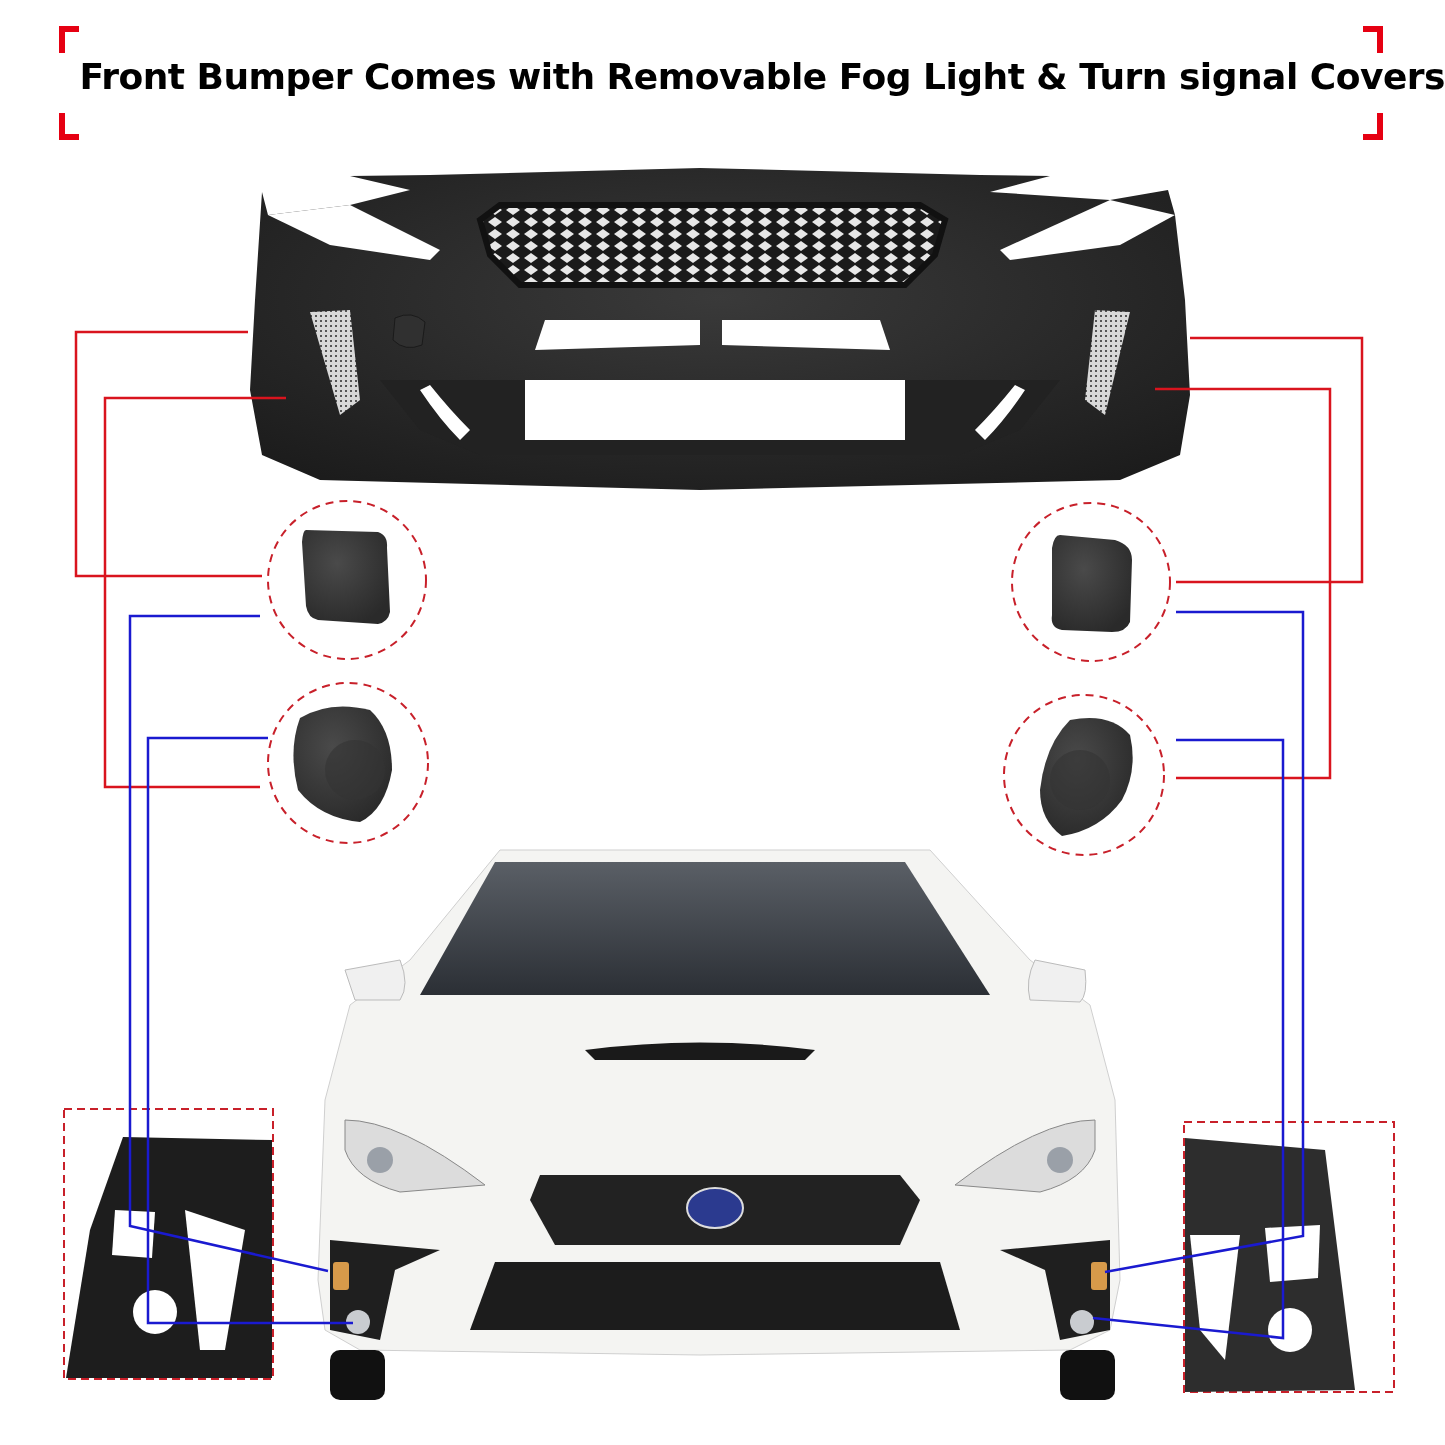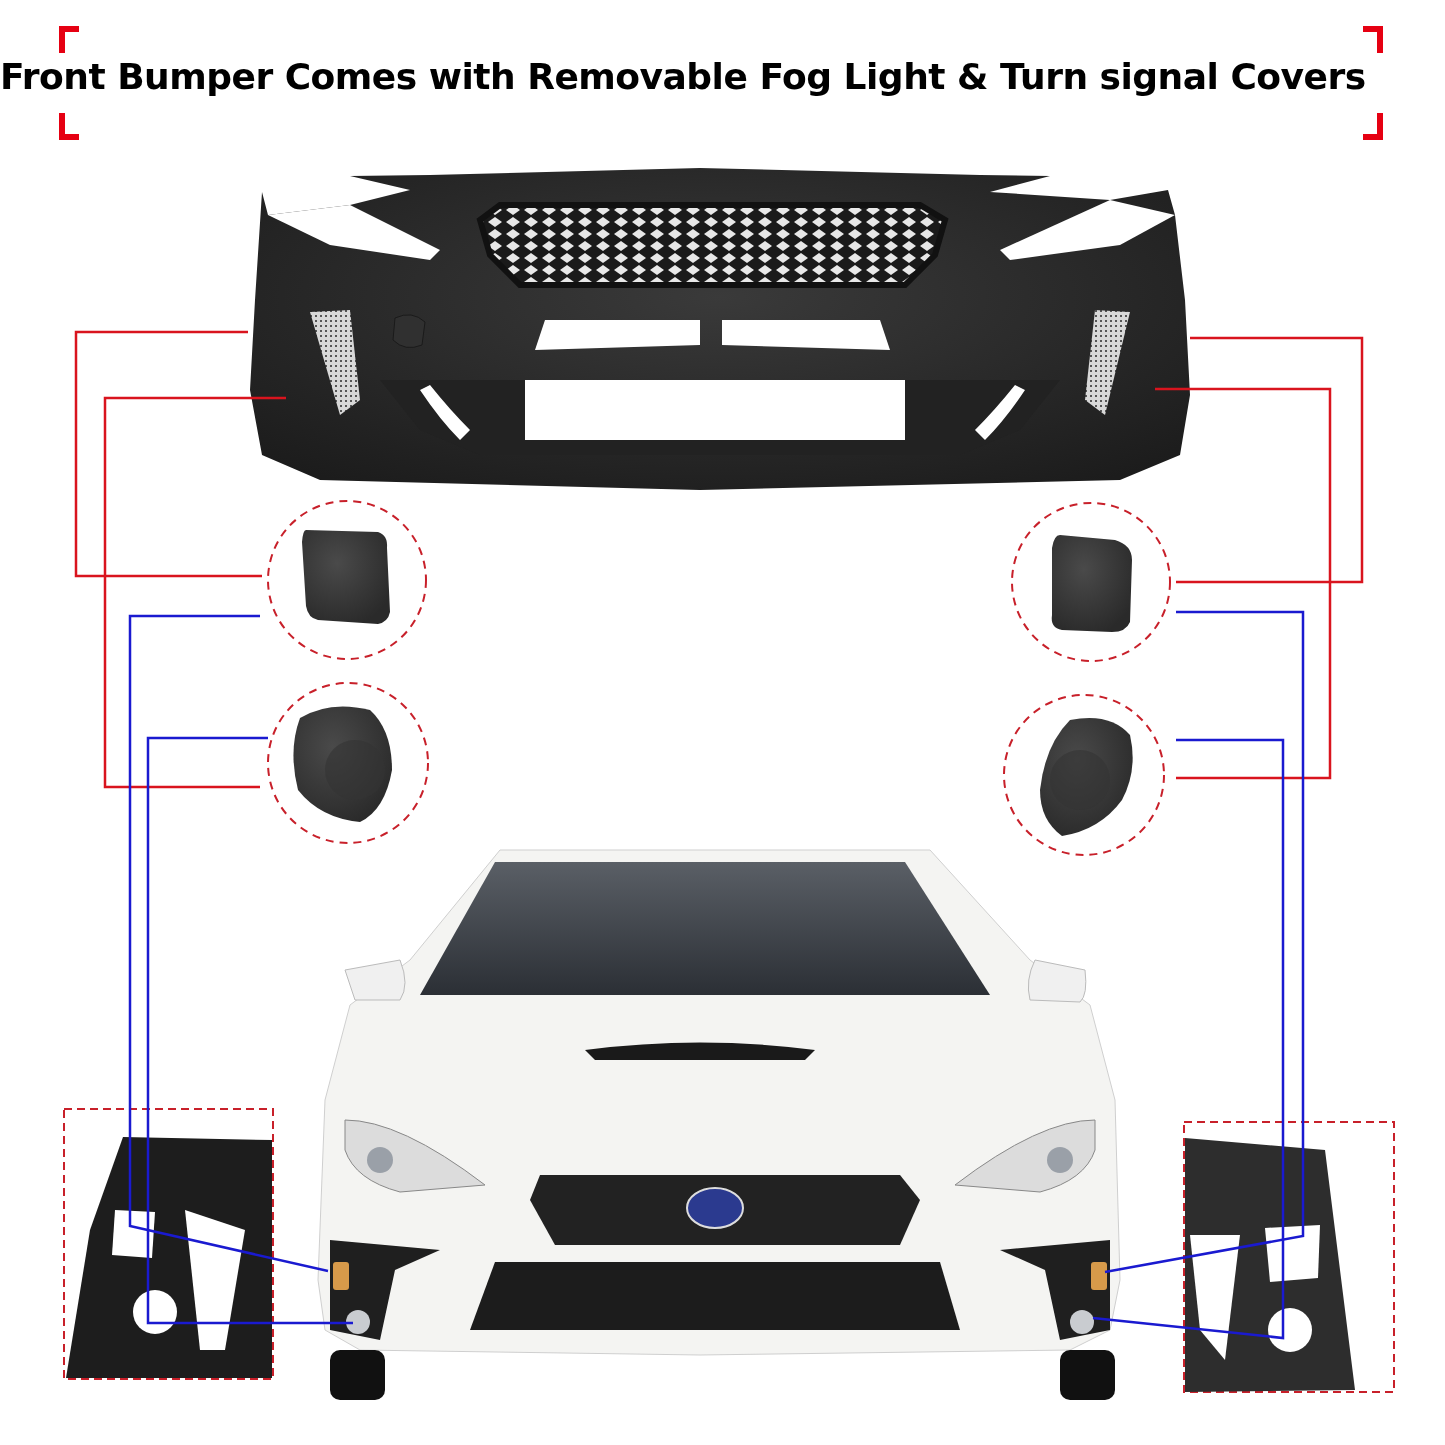--- a/index.html
+++ b/index.html
@@ -1,18 +1,18 @@
 <!DOCTYPE html>
 <html><head>
 <meta charset="utf-8">
 <style>
   html, body { margin:0; padding:0; background:#ffffff; }
   body { width:1445px; height:1445px; position:relative; overflow:hidden; font-family:"DejaVu Sans", "Liberation Sans", sans-serif; }
   .title-wrap { position:absolute; left:0; top:0; width:1445px; height:150px; }
-  .title { position:absolute; left:0; width:1445px; top:56px; text-align:left; font-weight:bold; font-size:36px; color:#000; letter-spacing:-0.5px; white-space:nowrap; }
+  .title { position:absolute; left:0; width:1445px; top:56px; text-align:right; font-weight:bold; font-size:36px; color:#000; letter-spacing:-0.5px; white-space:nowrap; }
   .corner { position:absolute; background:#e60012; }
   svg.stage { position:absolute; left:0; top:0; }
 </style>
 </head>
 <body>
 
 <div class="title-wrap">
   <div class="corner" style="left:59px;top:26px;width:20px;height:6px;"></div>
   <div class="corner" style="left:59px;top:26px;width:6px;height:27px;"></div>
   <div class="corner" style="left:59px;top:134px;width:20px;height:6px;"></div>

